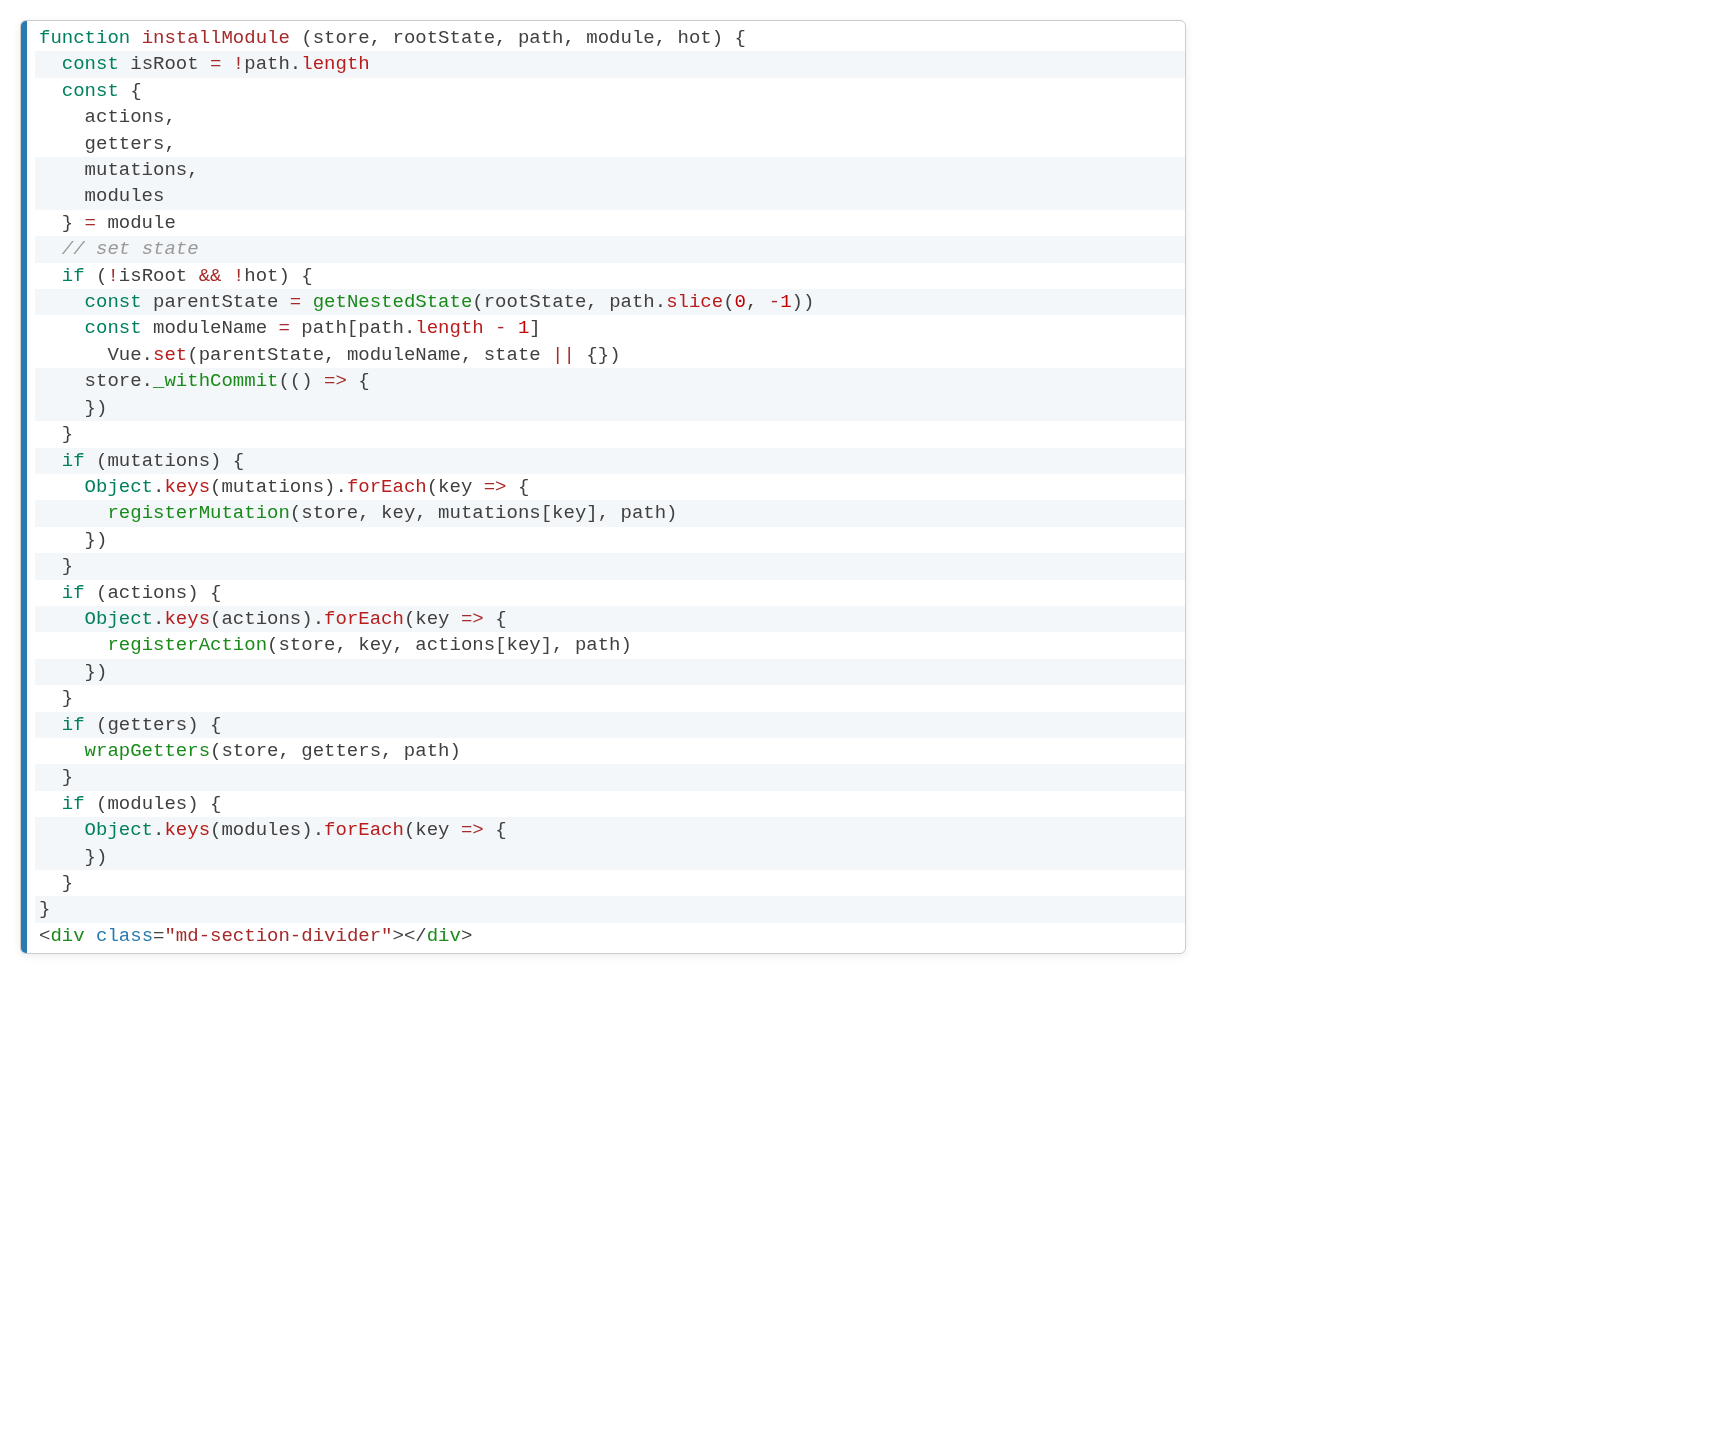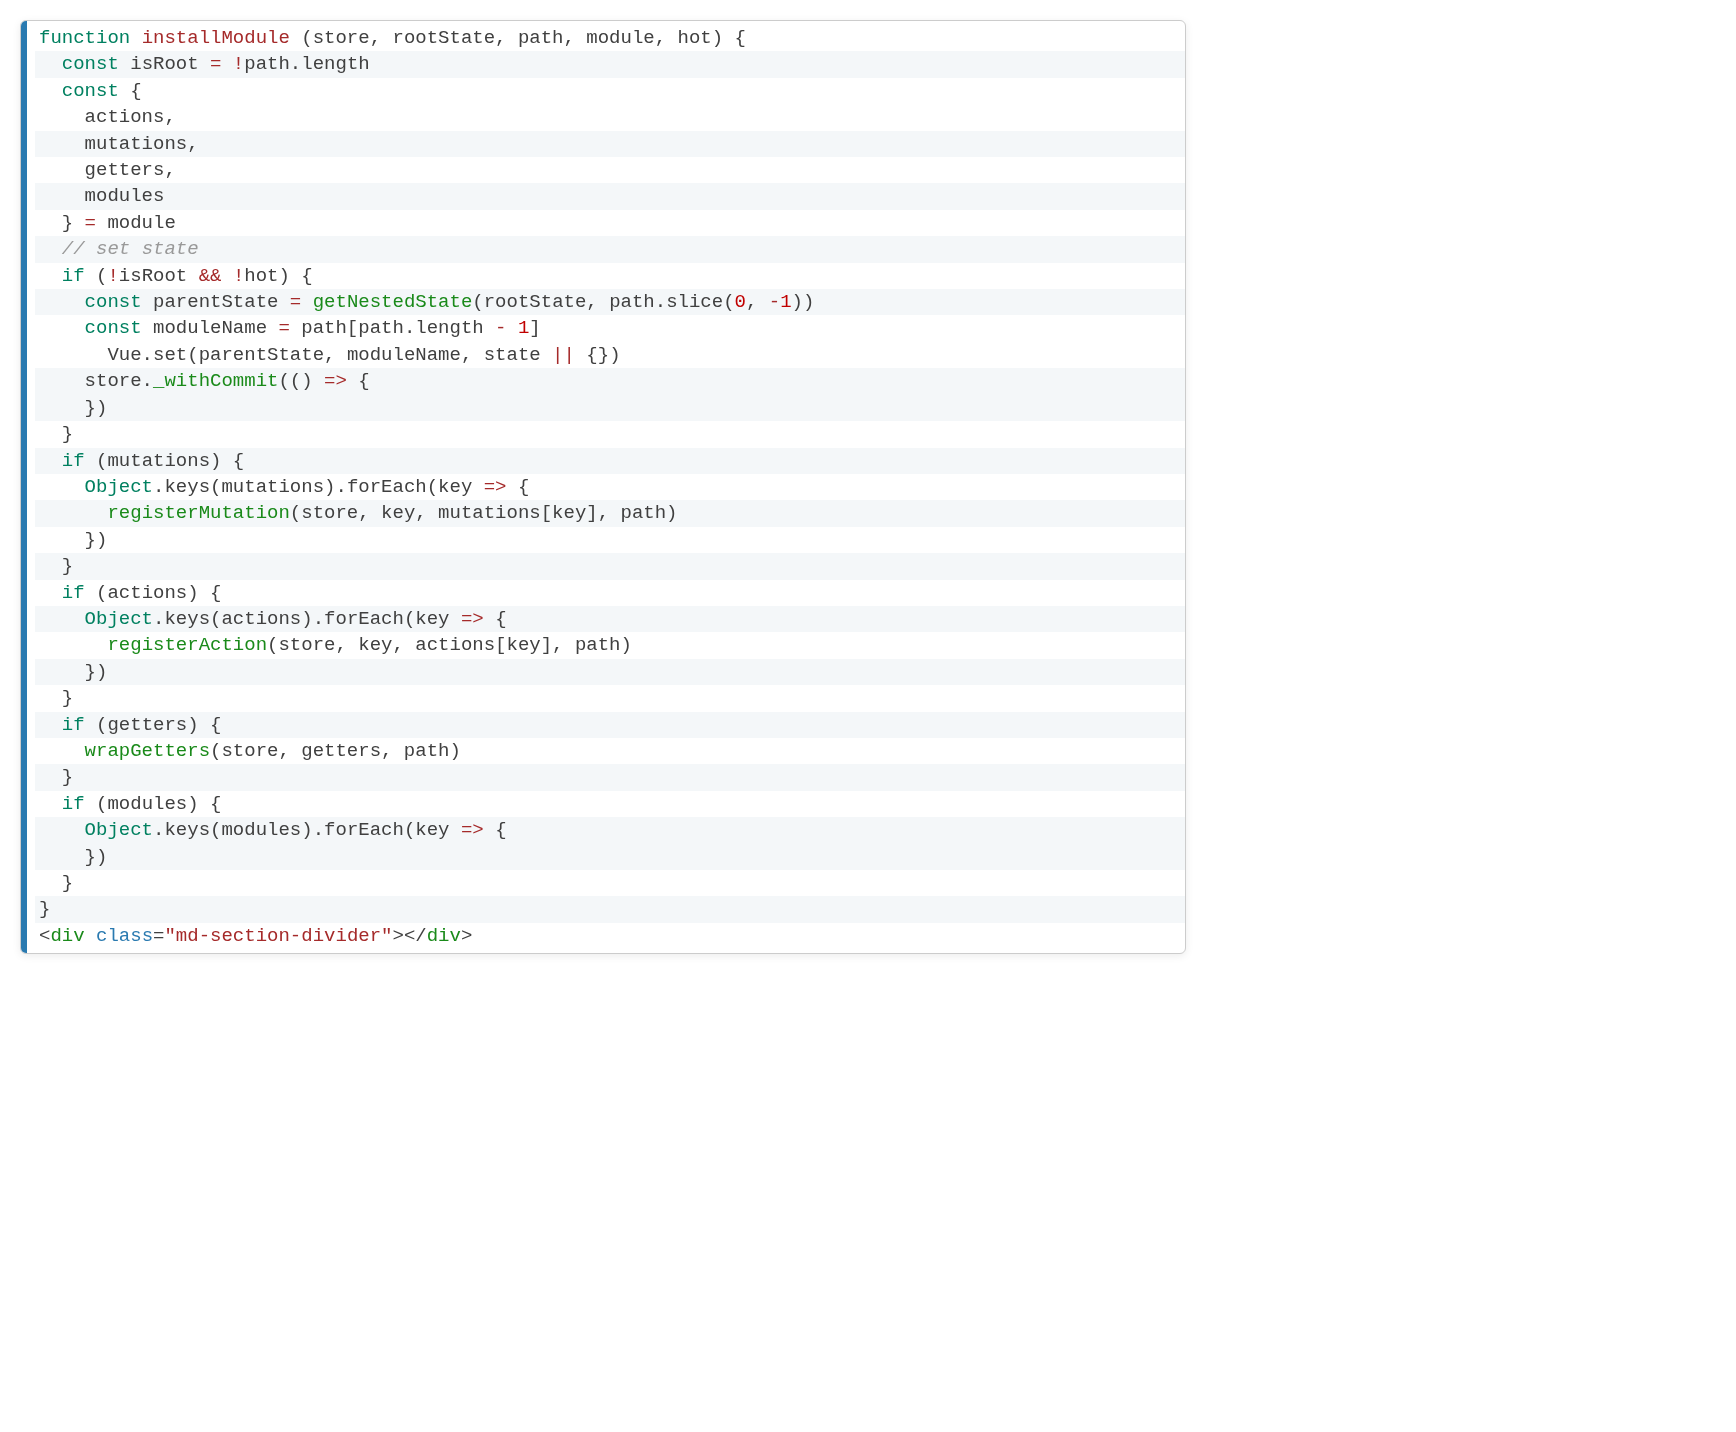--- a/index.html
+++ b/index.html
@@ -24,41 +24,41 @@
   }
   .line{
     white-space:pre;
     padding-left:4px;
   }
   .line.stripe{
     background:#f4f7f9;
   }
   .kw{color:#008060;}          
   .fn{color:#a52a2a;}          
-  .prop{color:#404040;}        
+  .prop{color:#b91c1c;}        
   .call{color:#1a8a1a;margin-top:12px;}        
   .op{color:#a52a2a;}          
   .num{color:#c00000;}         
   .cmt{color:#999;font-style:italic;}            
   .tag{color:#1a8a1a;}         
   .attr{color:#2a7ab0;}        
   .str{color:#a52a2a;}         
   .punct{color:#404040;}
 </style>
 </head>
 <body>
 
 <div class="code-block">
   <div class="code-inner" id="code-inner">
       <div class="line"><span class="kw">function</span><span> </span><span class="fn">installModule</span><span> (store, rootState, path, module, hot) {</span></div>
       <div class="line stripe"><span>  </span><span class="kw">const</span><span> isRoot </span><span class="op">=</span><span> </span><span class="op">!</span><span>path.</span><span class="prop">length</span></div>
       <div class="line"><span>  </span><span class="kw">const</span><span> {</span></div>
       <div class="line"><span>    actions,</span></div>
+      <div class="line"><span>    getters,</span></div>
       <div class="line stripe"><span>    mutations,</span></div>
-      <div class="line"><span>    getters,</span></div>
       <div class="line stripe"><span>    modules</span></div>
       <div class="line"><span>  } </span><span class="op">=</span><span> module</span></div>
       <div class="line stripe"><span>  </span><span class="cmt">// set state</span></div>
       <div class="line"><span>  </span><span class="kw">if</span><span> (</span><span class="op">!</span><span>isRoot </span><span class="op">&amp;&amp;</span><span> </span><span class="op">!</span><span>hot) {</span></div>
       <div class="line stripe"><span>    </span><span class="kw">const</span><span> parentState </span><span class="op">=</span><span> </span><span class="call">getNestedState</span><span>(rootState, path.</span><span class="prop">slice</span><span>(</span><span class="num">0</span><span>, </span><span class="op">-</span><span class="num">1</span><span>))</span></div>
       <div class="line"><span>    </span><span class="kw">const</span><span> moduleName </span><span class="op">=</span><span> path[path.</span><span class="prop">length</span><span> </span><span class="op">-</span><span> </span><span class="num">1</span><span>]</span></div>
       <div class="line"><span>      Vue.</span><span class="prop">set</span><span>(parentState, moduleName, state </span><span class="op">||</span><span> {})</span></div>
       <div class="line stripe"><span>    store.</span><span class="call">_withCommit</span><span>(() </span><span class="op">=&gt;</span><span> {</span></div>
       <div class="line stripe"><span>    })</span></div>
       <div class="line"><span>  }</span></div>

